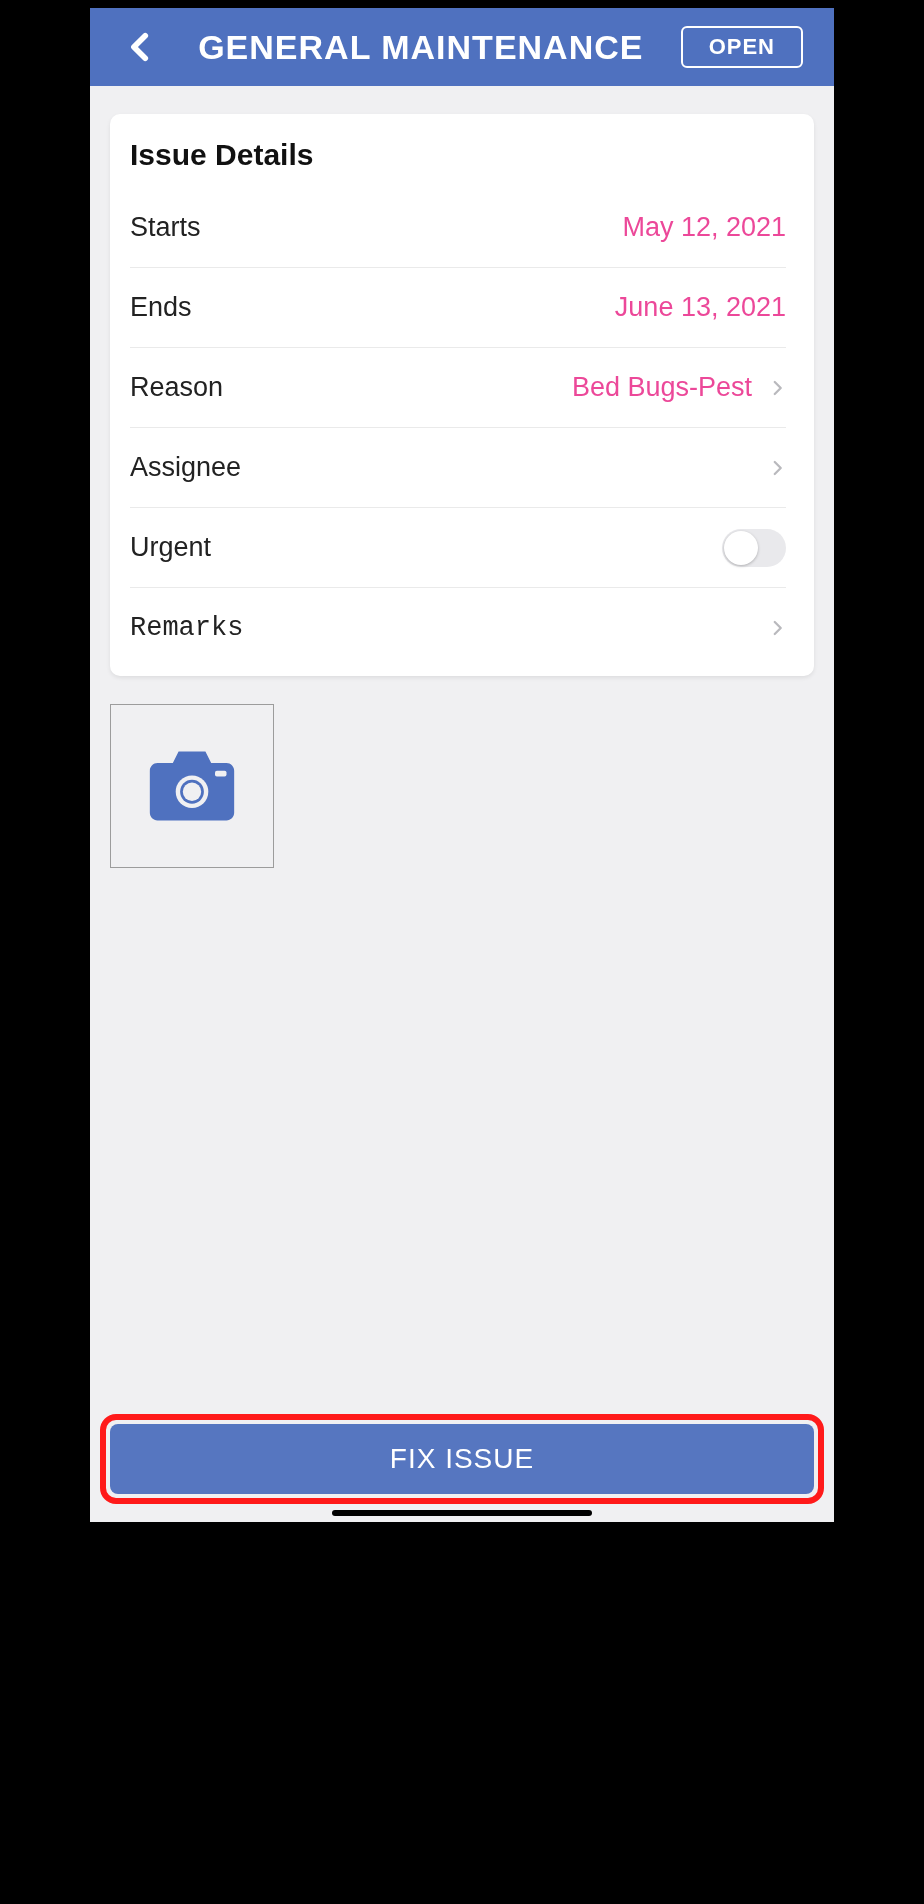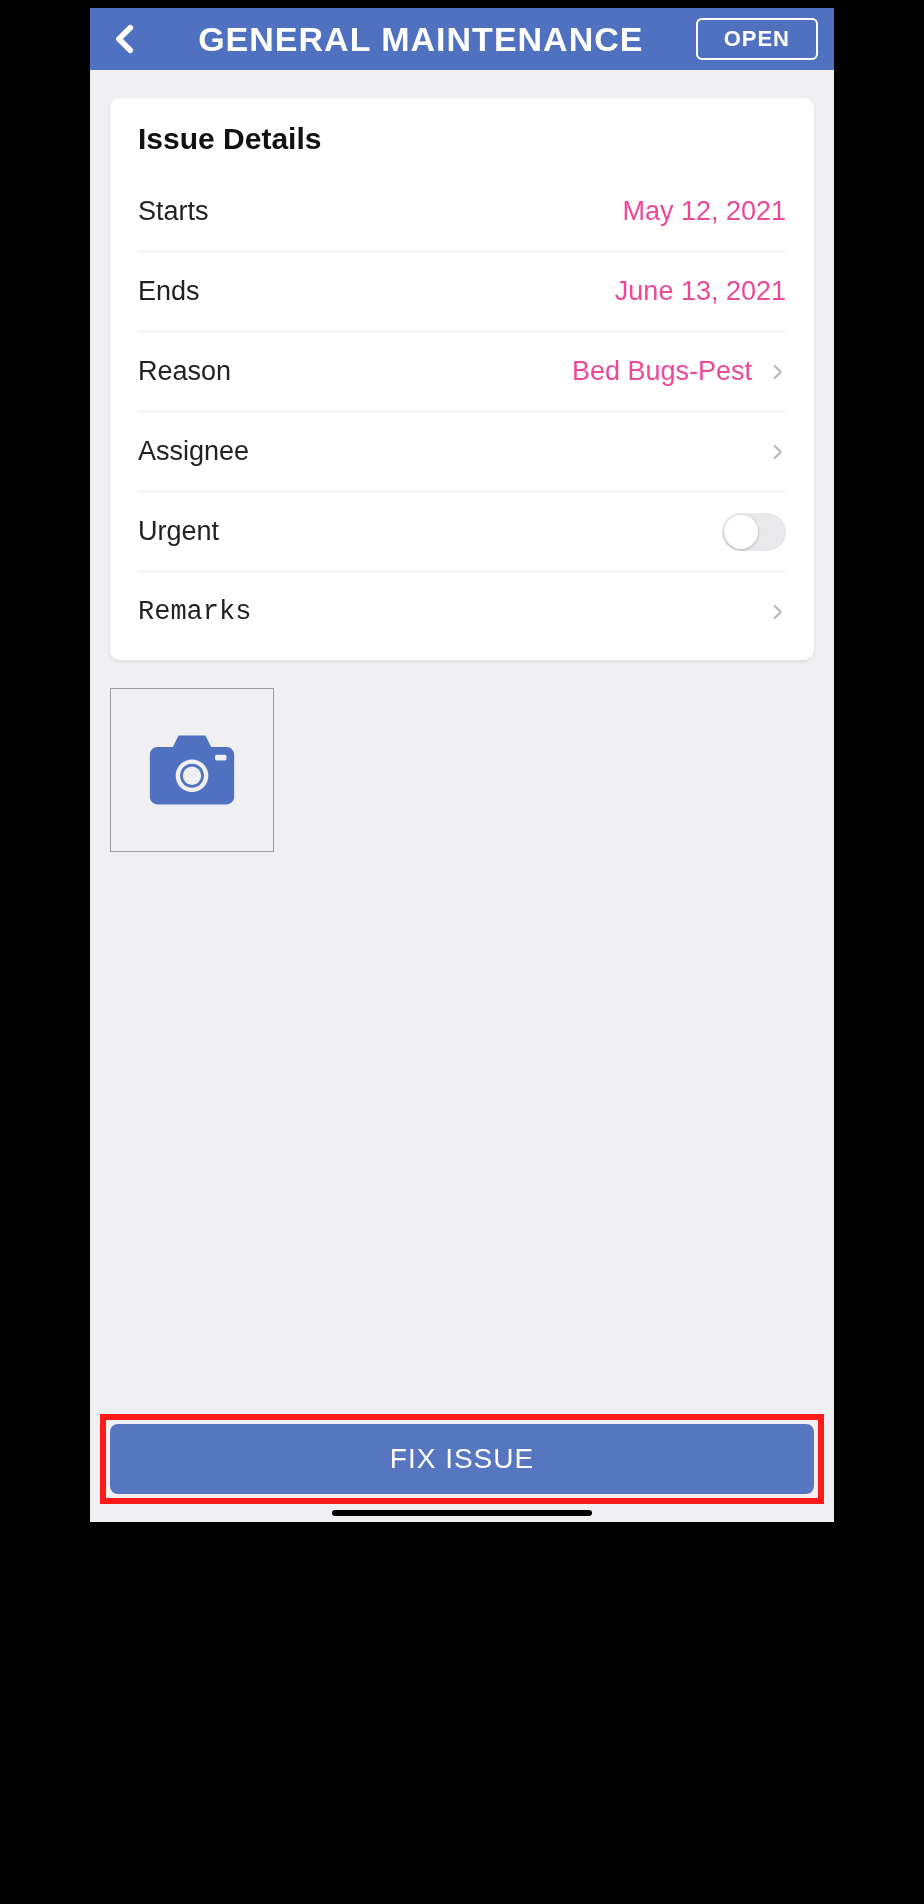--- a/index.html
+++ b/index.html
@@ -15,24 +15,24 @@
     height: 1530px;
     background: #f0f0f2;
     border: 8px solid #000;
     display: flex;
     flex-direction: column;
     position: relative;
     overflow: hidden;
   }
   .header {
     background: #4f71bf;
-    height: 62px;
+    height: 78px;
     display: flex;
     align-items: center;
-    padding: 0 16px;
+    padding: 0 31px;
     gap: 12px;
   }
   .back-icon {
     width: 40px; height: 40px;
     display: flex; align-items: center; justify-content: center;
     color: #fff;
     cursor: pointer;
     flex: 0 0 auto;
   }
   .header-title {
@@ -57,21 +57,21 @@
   }
   .content {
     flex: 1;
     padding: 28px 20px 0 20px;
     overflow: auto;
   }
   .card {
     background: #fff;
     border-radius: 10px;
     box-shadow: 0 2px 4px rgba(0,0,0,0.08);
-    padding: 24px 28px 8px 28px;
+    padding: 24px 28px 8px 20px;
   }
   .card-title {
     font-size: 30px;
     font-weight: 700;
     color: #111;
     margin-bottom: 16px;
   }
   .row {
     display: flex;
     align-items: center;
@@ -121,21 +121,21 @@
     display: flex;
     align-items: center; justify-content: center;
     cursor: pointer;
   }
   .camera-svg { color: #4f71bf; }
   .footer {
     padding: 14px 10px 18px 10px;
   }
   .fix-wrap {
     border: 6px solid #ff1a1a;
-    border-radius: 0;
+    border-radius: 16px;
     padding: 4px;
   }
   .fix-btn {
     width: 100%;
     background: #5676c0;
     color: #fff;
     border: none;
     border-radius: 8px;
     height: 70px;
     font-size: 28px;

